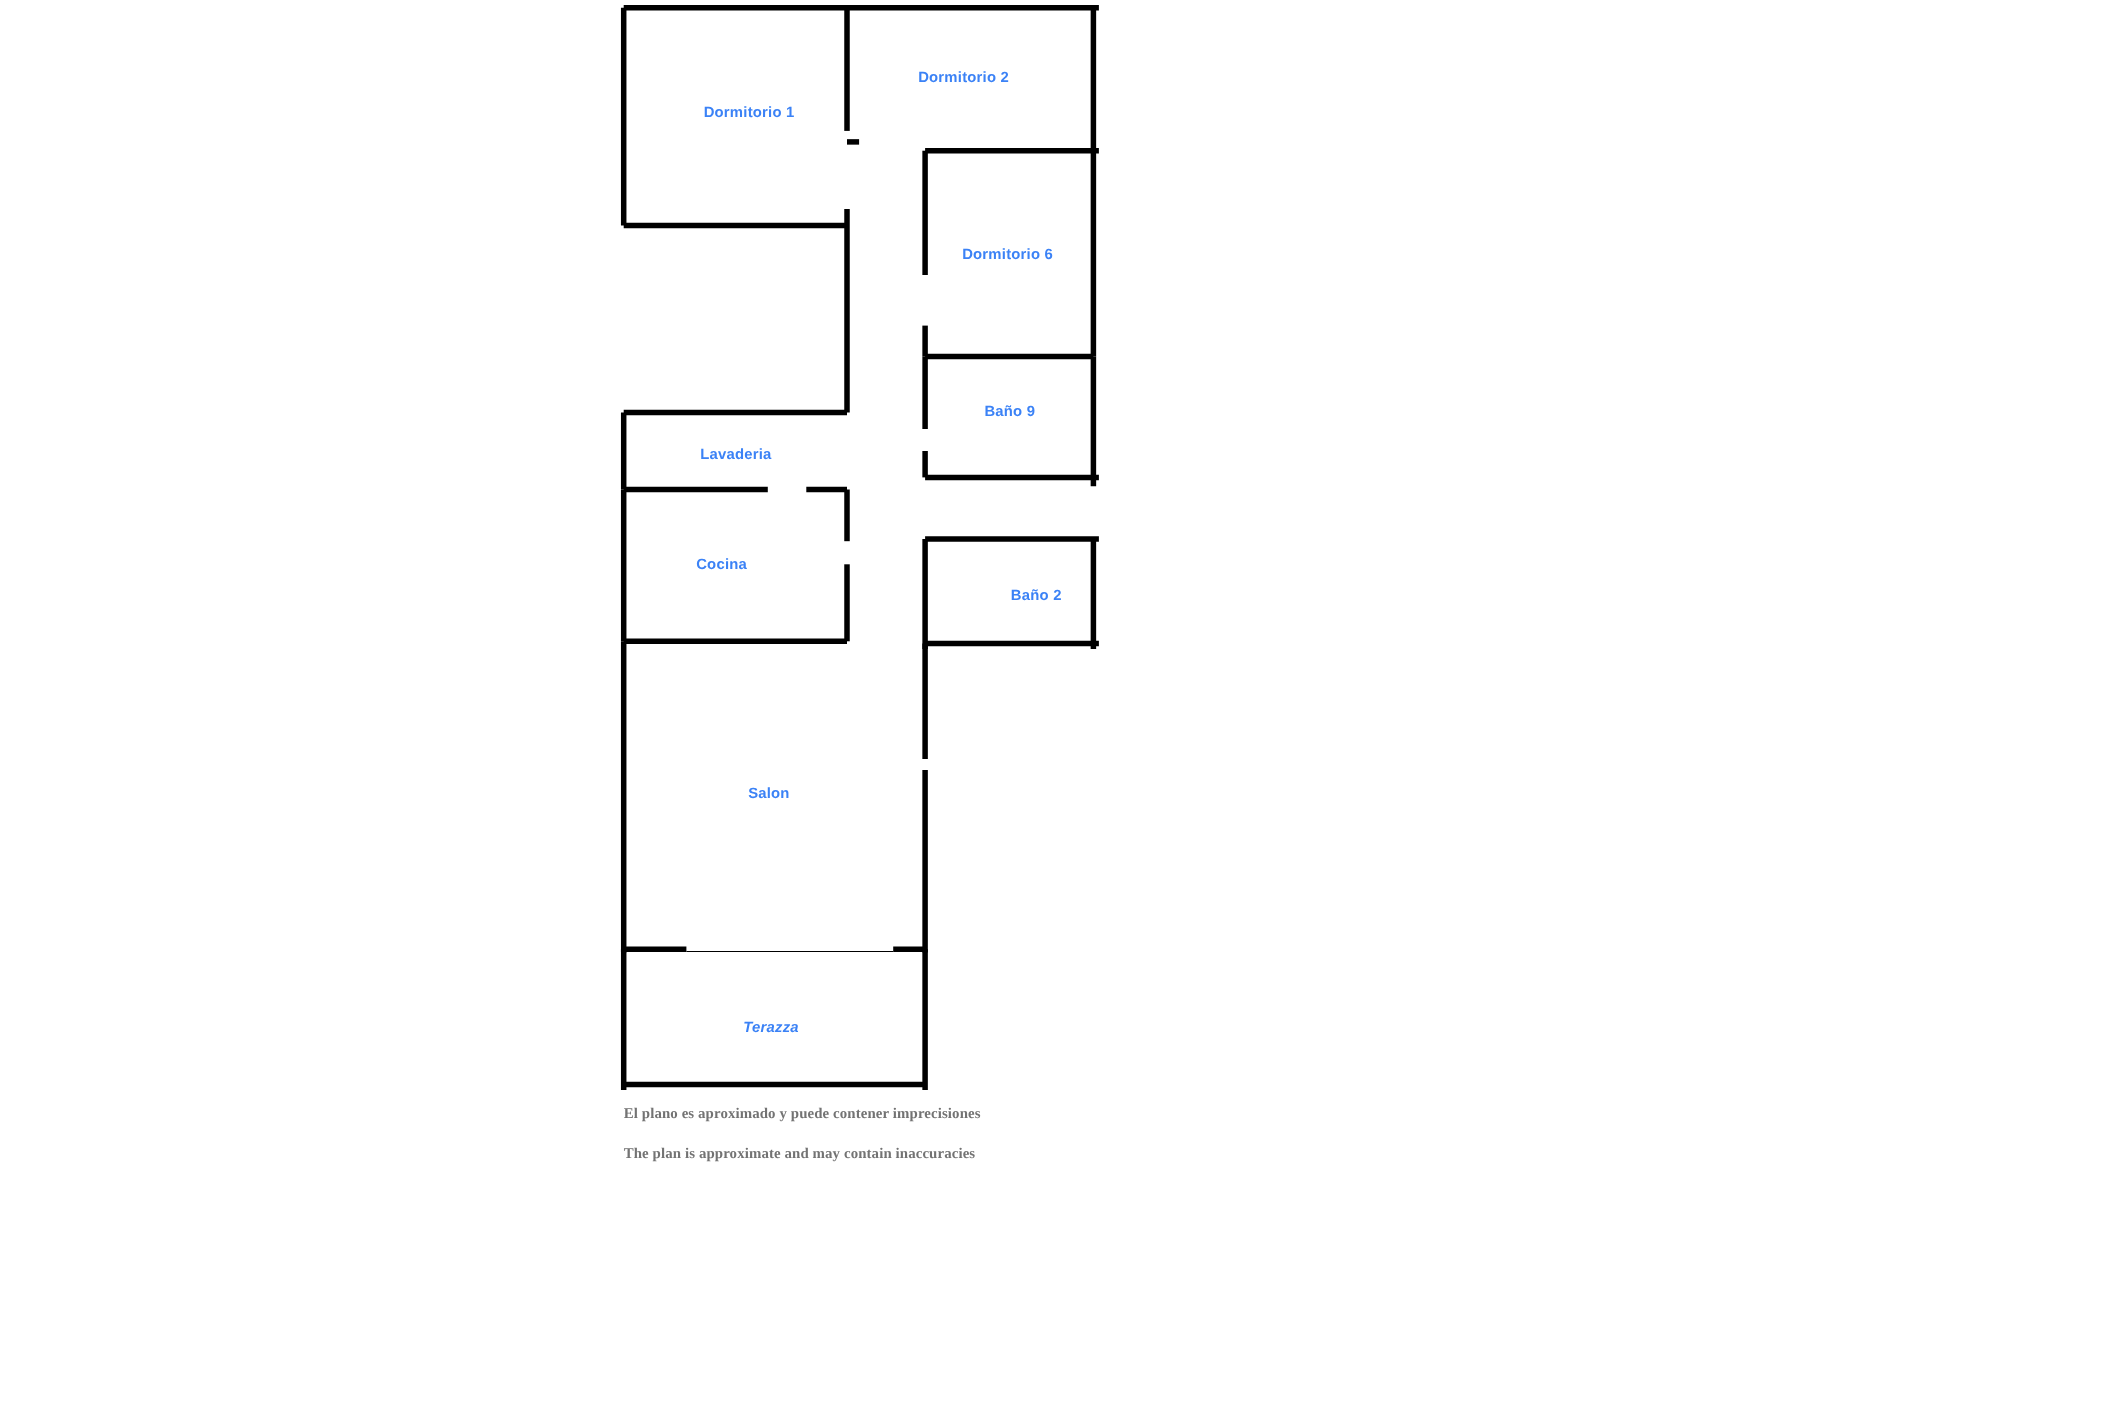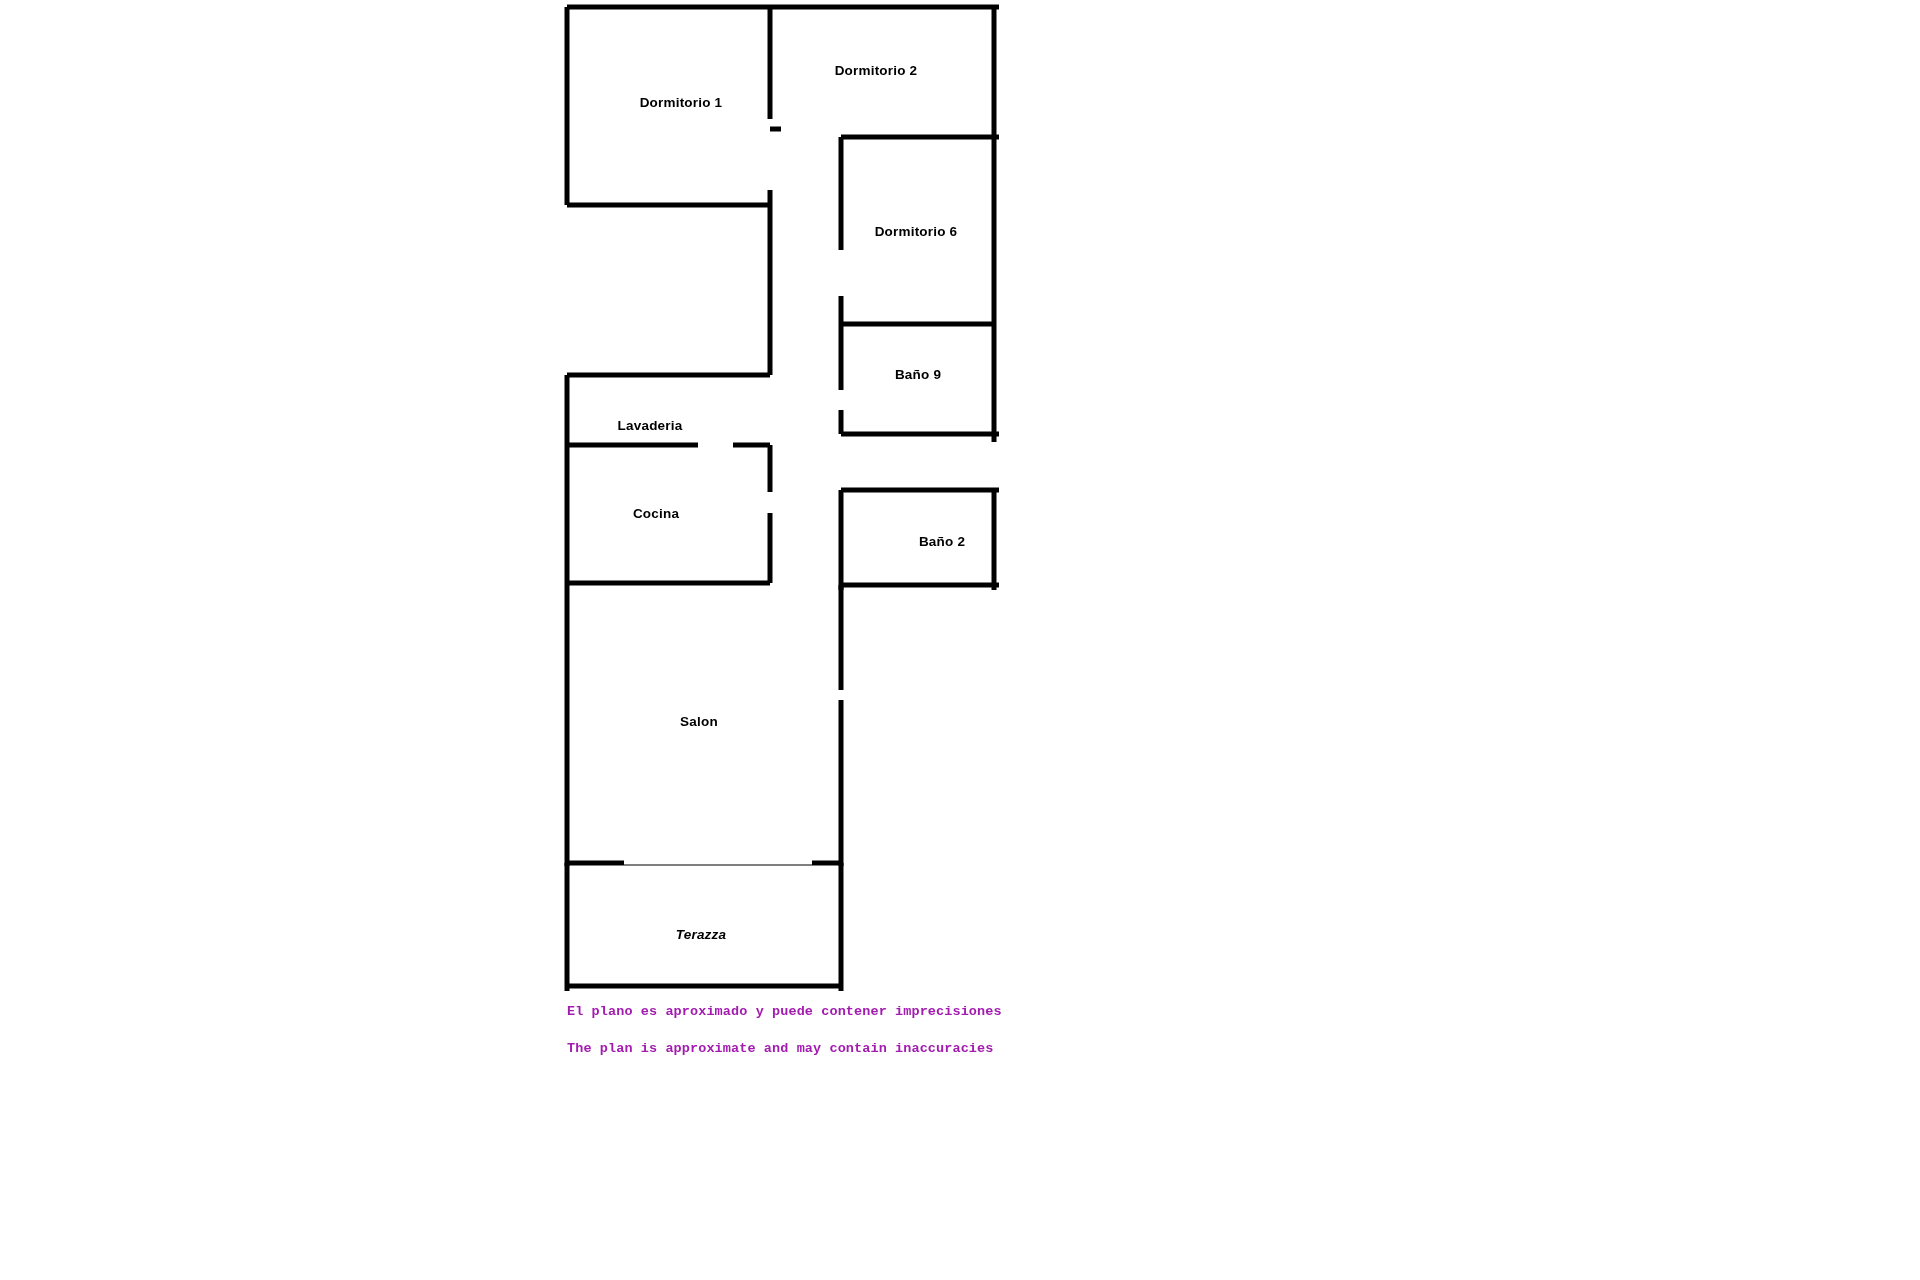--- a/index.html
+++ b/index.html
@@ -19,31 +19,31 @@
     left: 0;
     top: 0;
     width: 1920px;
     height: 1280px;
   }
   .room-label {
     position: absolute;
     font-family: "Liberation Sans", sans-serif;
     font-size: 13.5px;
     font-weight: bold;
-    color: #000000;
+    color: #3b82f6;
     white-space: nowrap;
     transform: translate(-50%, -50%);
     letter-spacing: 0.2px;
   }
   .disclaimer {
     position: absolute;
-    font-family: Liberation Mono, monospace;
+    font-family: Liberation Serif, serif;
     font-size: 13.5px;
     font-weight: bold;
-    color: #a21caf;
+    color: #737373;
     white-space: nowrap;
     letter-spacing: 0.1px;
   }
 </style>
 </head>
 <body>
 
 <div id="floorplan">
   <svg id="plan-svg" width="1920" height="1280" viewBox="0 0 1920 1280" xmlns="http://www.w3.org/2000/svg">
     <rect x="0" y="0" width="1920" height="1280" fill="#ffffff"></rect>
@@ -86,21 +86,21 @@
         <line x1="841" y1="863" x2="841" y2="991" stroke="#000000" stroke-width="5"></line>
         <line x1="567" y1="986" x2="841" y2="986" stroke="#000000" stroke-width="5"></line>
       </g>
   </svg>
   <div id="labels-layer">
       <div class="room-label" style="left: 661px; top: 102px; margin-left: 20px;">Dormitorio 1</div>
       <div class="room-label" style="left: 876px; top: 70px;">Dormitorio 2</div>
       <div class="room-label" style="left: 916px; top: 231px;">Dormitorio 6</div>
       <div class="room-label" style="left: 918px; top: 374px;">Baño 9</div>
       <div class="room-label" style="left: 942px; top: 541px;">Baño 2</div>
-      <div class="room-label" style="left: 650px; top: 413px; margin-top: 12px;">Lavaderia</div>
+      <div class="room-label" style="left: 669px; top: 413px;">Lavaderia</div>
       <div class="room-label" style="left: 656px; top: 513px;">Cocina</div>
       <div class="room-label" style="left: 699px; top: 721px;">Salon</div>
       <div class="room-label" style="left: 701px; top: 934px; font-style: italic;">Terazza</div>
     </div>
   <div id="disclaimer-layer">
       <div class="disclaimer" style="left: 567px; top: 1004px;">El plano es aproximado y puede contener imprecisiones</div>
       <div class="disclaimer" style="left: 567px; top: 1041px;">The plan is approximate and may contain inaccuracies</div>
     </div>
 </div>
 

